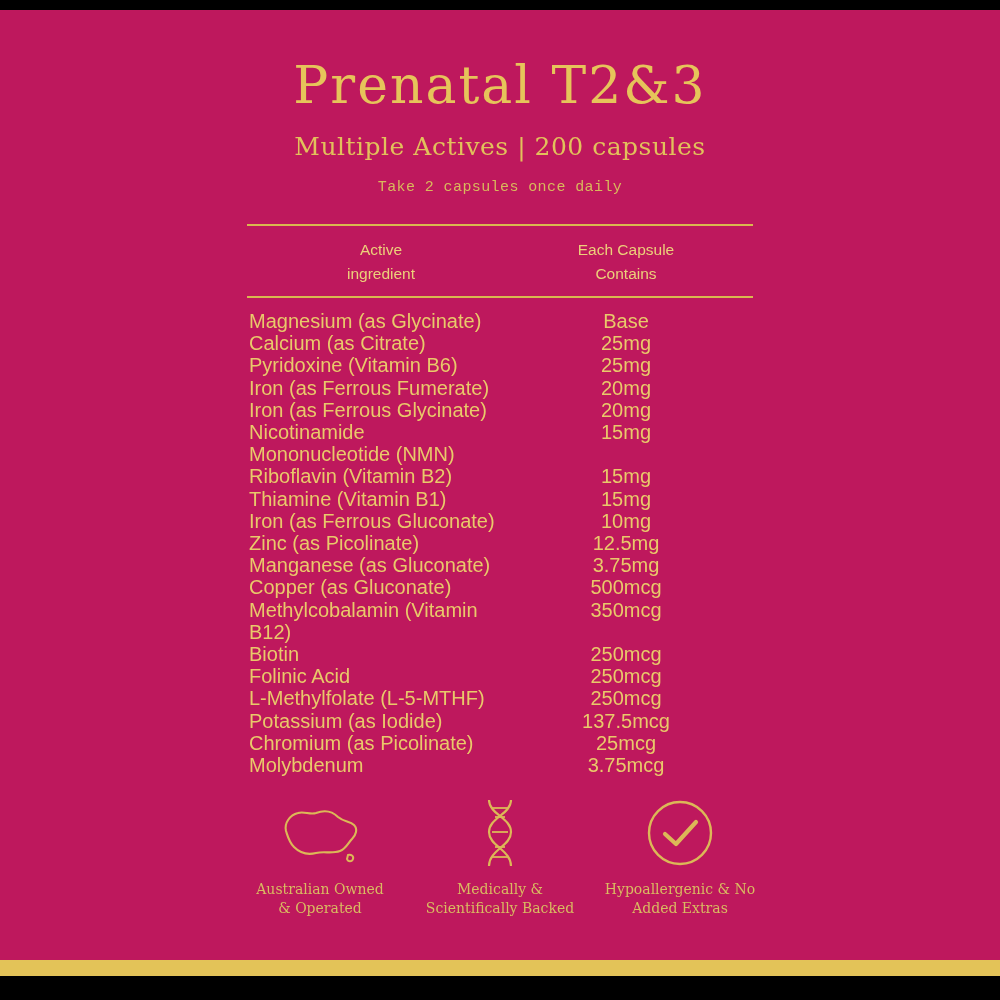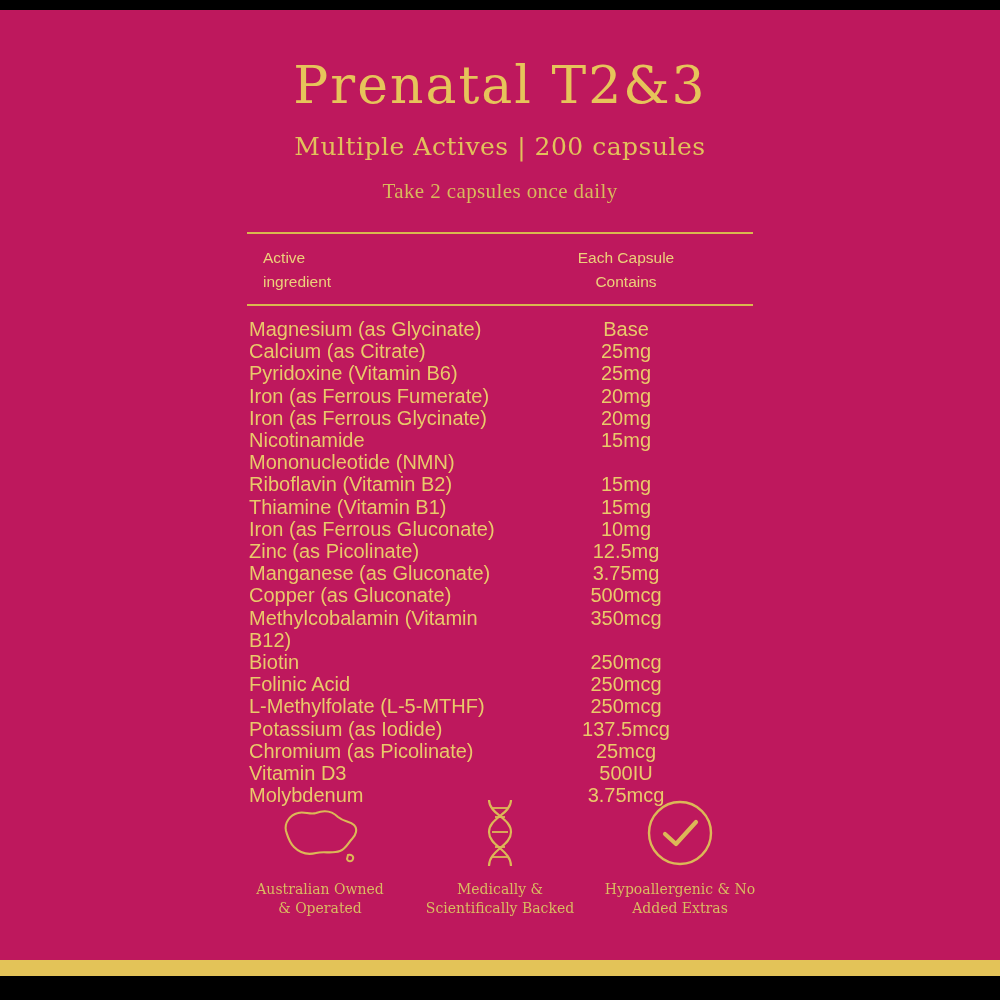--- a/index.html
+++ b/index.html
@@ -37,22 +37,22 @@
     font-weight: 400;
   }
   .subtitle {
     font-family: "DejaVu Serif", "Liberation Serif", serif;
     font-size: 25px;
     color: #e2c15b;
     margin-top: 16px;
     letter-spacing: 0.5px;
   }
   .directions {
-    font-family: Liberation Serif, serif;
-    font-size: 21px;
+    font-family: Liberation Mono, monospace;
+    font-size: 15px;
     color: #d8b95c;
     margin-top: 18px;
     letter-spacing: 0.4px;
   }
   .table-wrap {
     width: 506px;
     margin: 28px auto 0 auto;
     position: relative;
   }
   .rule {
@@ -62,20 +62,21 @@
   }
   .rule.thin {
     height: 1.5px;
   }
   .thead {
     display: flex;
     padding: 12px 0 10px 0;
   }
   .thead .col-a {
     width: 252px;
+    text-align: center;
     font-size: 15.5px;
     line-height: 1.55;
     color: #ecd07a;
     padding-left: 16px;
     box-sizing: border-box;
   }
   .thead .col-b {
     width: 254px;
     text-align: center;
     font-size: 15.5px;
@@ -235,24 +236,20 @@
         <div class="cell-name">L-Methylfolate (L-5-MTHF)</div>
         <div class="cell-val">250mcg</div>
       </div>
       <div class="trow">
         <div class="cell-name">Potassium (as Iodide)</div>
         <div class="cell-val">137.5mcg</div>
       </div>
       <div class="trow">
         <div class="cell-name">Chromium (as Picolinate)</div>
         <div class="cell-val">25mcg</div>
-      </div>
-      <div class="trow">
-        <div class="cell-name">Vitamin D3</div>
-        <div class="cell-val">500IU</div>
       </div>
       <div class="trow">
         <div class="cell-name">Molybdenum</div>
         <div class="cell-val">3.75mcg</div>
       </div>
     </div>
   </div>
 
   <div class="badges">
 

